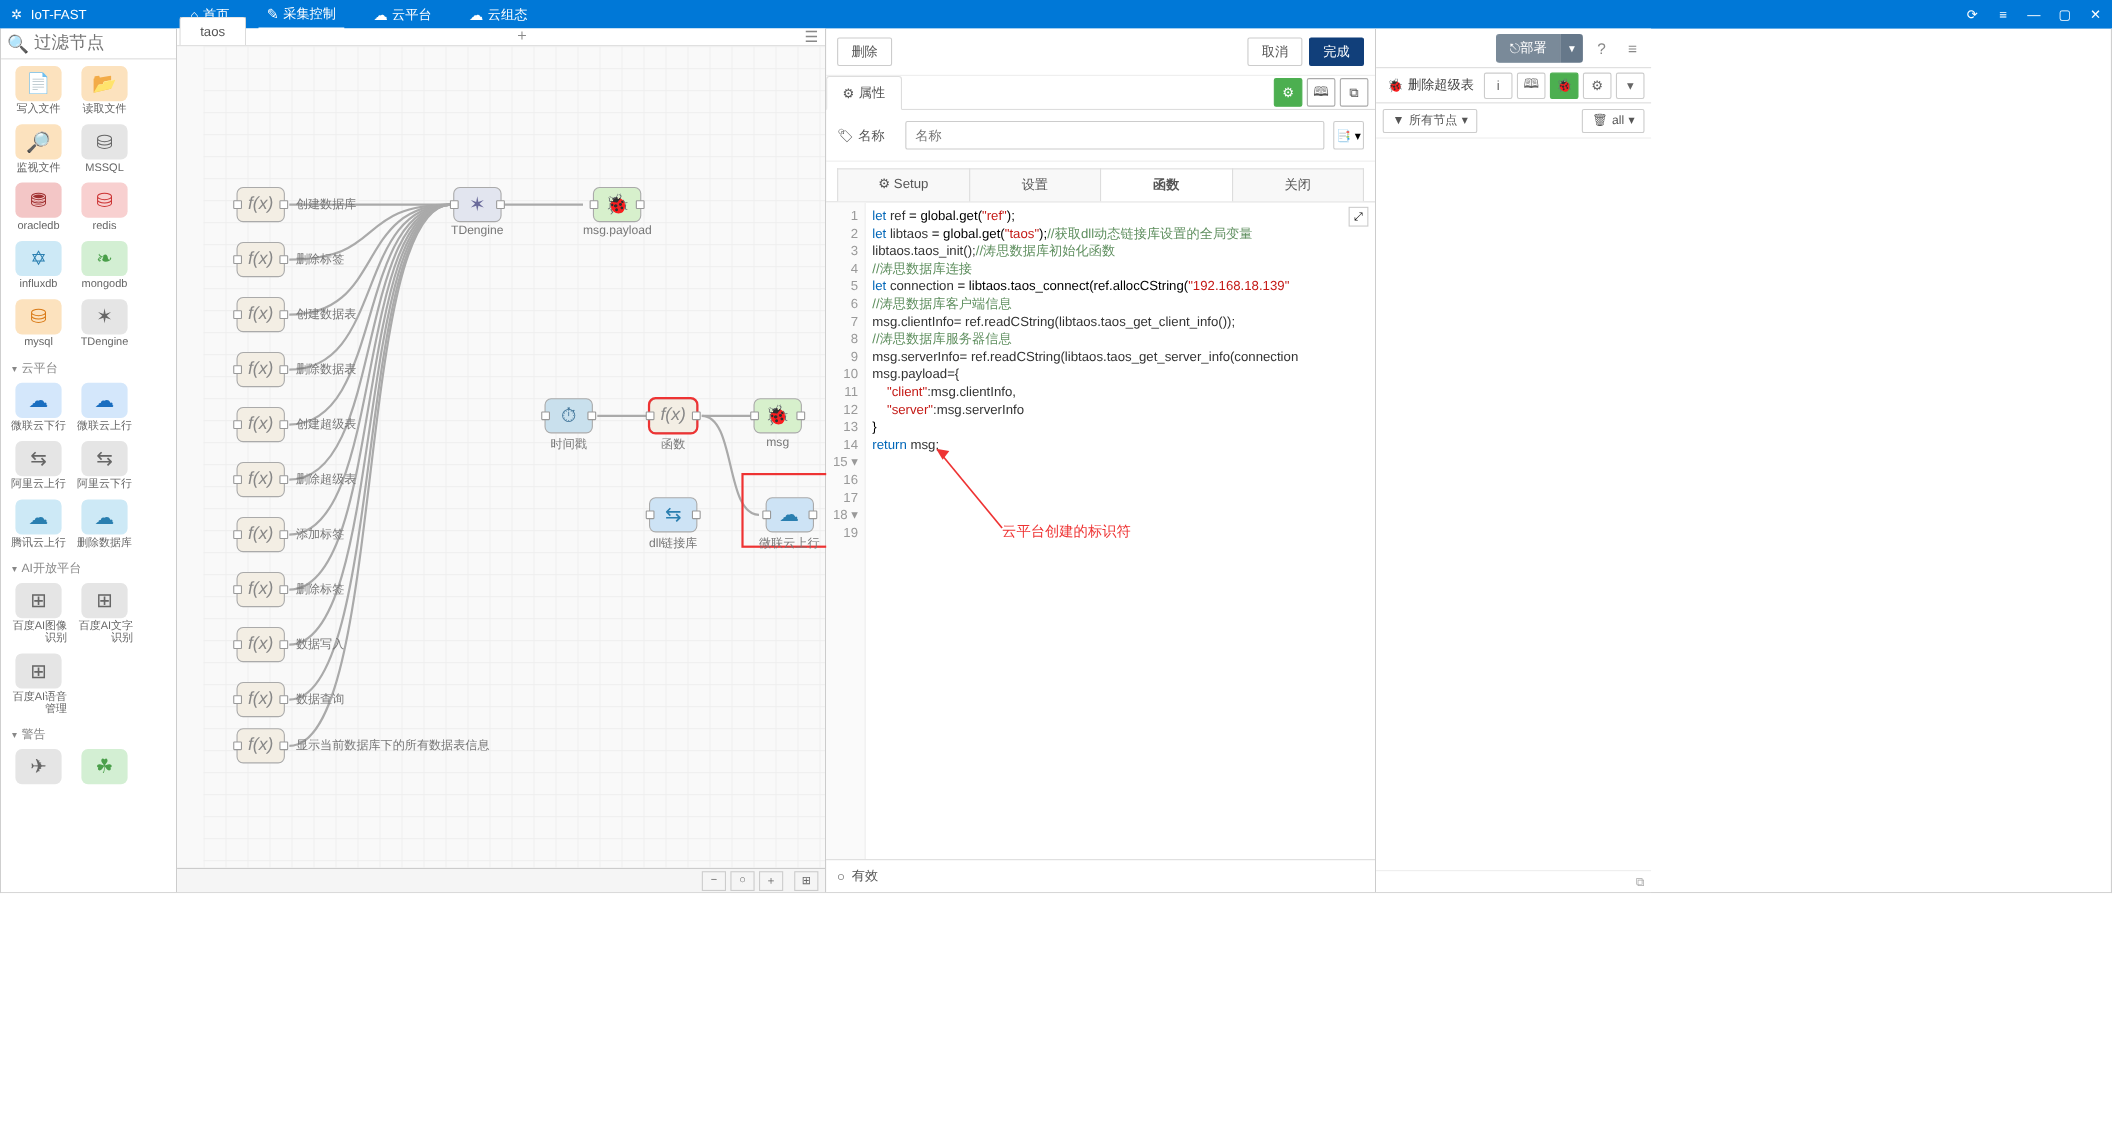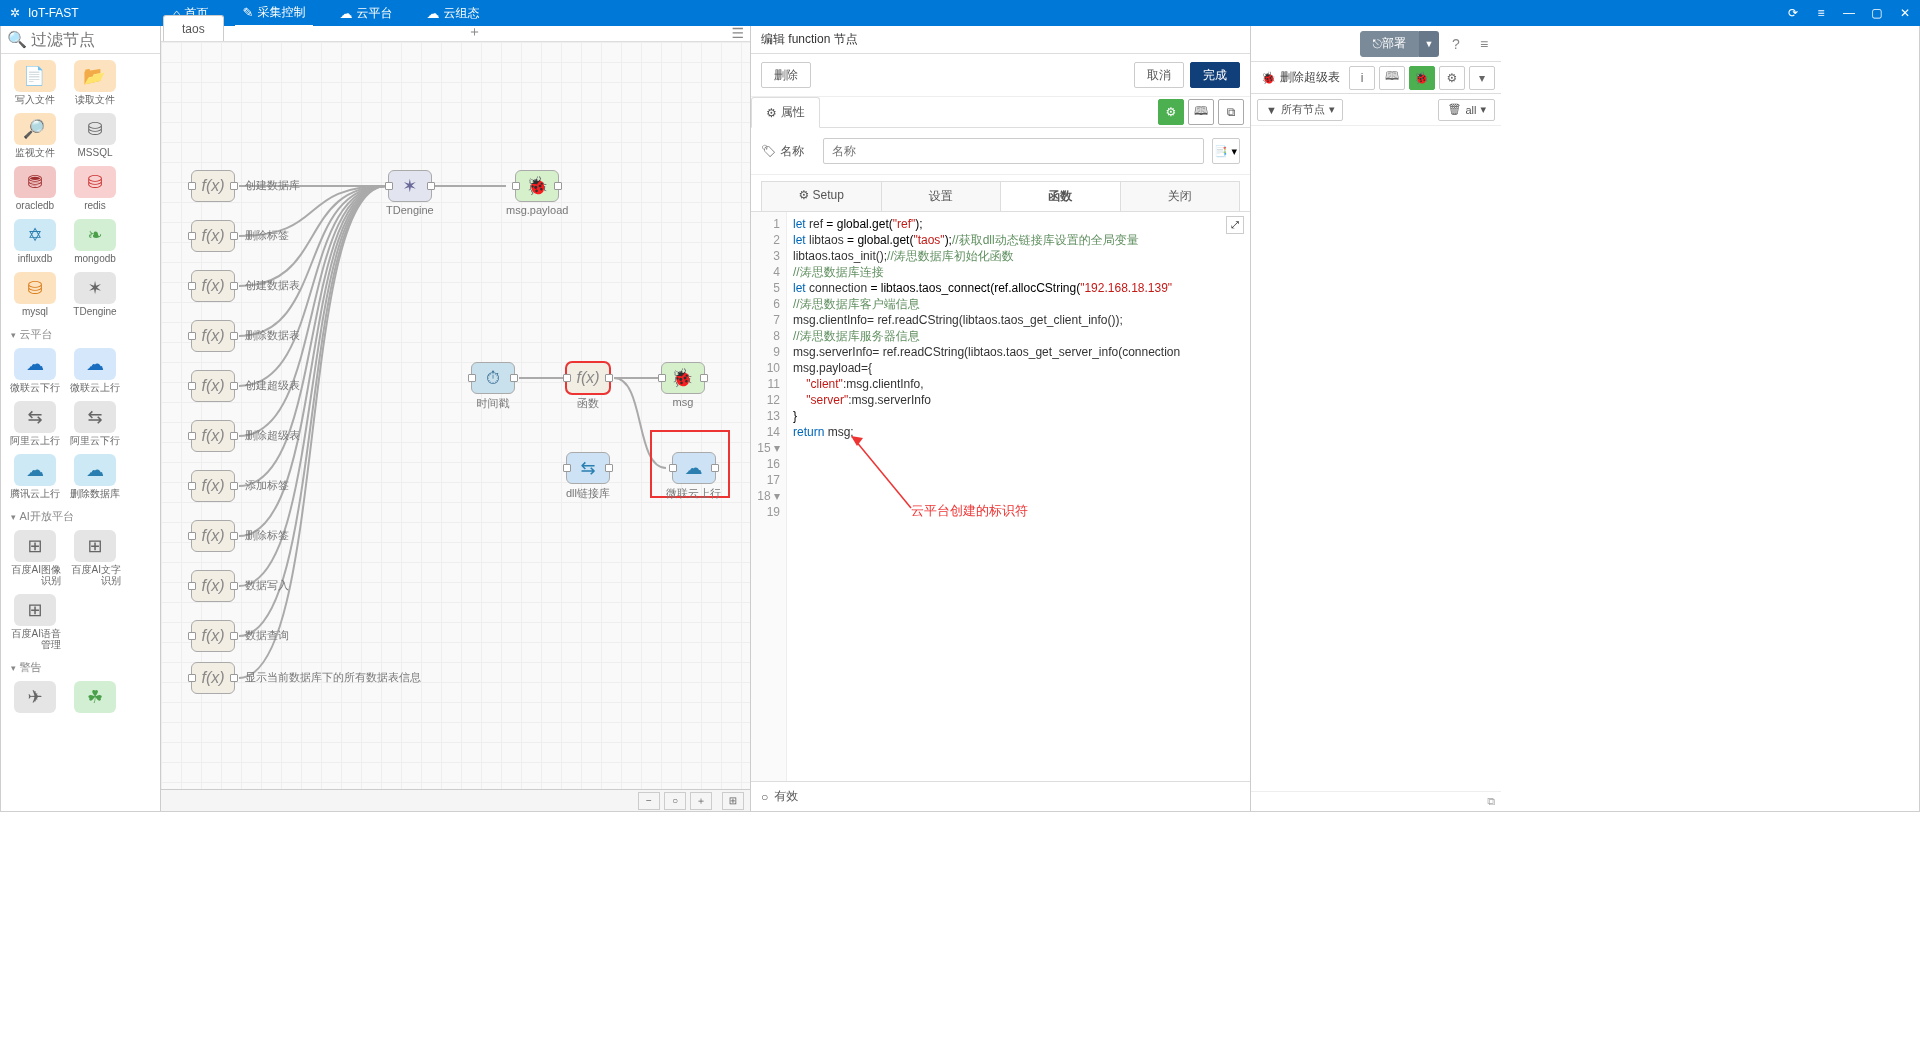--- a/index.html
+++ b/index.html
@@ -34,21 +34,21 @@
 .ic-blue { background: #d4e7fb; color: #1a6ec0; }
 .palette-lbl { font-size: 10px; color: #666; text-align: right; line-height: 1.1; }
 .palette-cat { font-size: 11px; color: #888; padding: 6px 8px 2px; display: flex; align-items: center; gap: 4px; }
 .palette-cat::before { content: "▾"; font-size: 9px; }
 
 
 .canvas-wrap { position: relative; background: #f9f9f9; border-right: 1px solid #ccc; display: flex; flex-direction: column; }
 .tabbar { height: 16px; background: #fff; border-bottom: 1px solid #ddd; display: flex; align-items: flex-end; padding-left: 2px; }
 .flowtab { height: 26px; padding: 0 18px; border: 1px solid #ccc; border-bottom: none; background: #fff; font-size: 12px; color: #555; display: flex; align-items: center; border-radius: 3px 3px 0 0; cursor: pointer; }
 .tab-add { margin-left: auto; padding: 0 10px; color: #888; cursor: pointer; font-size: 14px; }
-.canvas { flex: 1; position: relative; background-image: linear-gradient(#eee 1px, transparent 1px), linear-gradient(90deg, #eee 1px, transparent 1px); background-size: 20px 20px; }
+.canvas { flex: 1; position: relative; background-image: linear-gradient(#eee 1px, transparent 1px), linear-gradient(90deg, #eee 1px, transparent 1px); background-size: 20px 20px; margin-left: 24px; }
 .canvas svg { position: absolute; inset: 0; width: 100%; height: 100%; pointer-events: none; }
 .cnode { position: absolute; display: flex; flex-direction: column; align-items: center; gap: 2px; }
 .cnode-box { width: 44px; height: 32px; border-radius: 6px; display: flex; align-items: center; justify-content: center; border: 1px solid #aaa; font-size: 18px; position: relative; background: #f3eee4; }
 .cnode-fx .cnode-box { background: #f3eee4; color: #888; font-style: italic; font-family: serif; font-size: 16px; }
 .cnode-debug .cnode-box { background: #d7f0cc; color: #3a7a2c; }
 .cnode-inject .cnode-box { background: #c9e0ed; color: #3a6f95; }
 .cnode-link .cnode-box { background: #cde3f5; color: #2a7fb0; }
 .cnode-net .cnode-box { background: #e2e5ef; color: #6a6a9a; }
 .cnode-port { position: absolute; width: 8px; height: 8px; background: #fff; border: 1px solid #999; border-radius: 1px; }
 .cnode-port.l { left: -4px; top: 50%; transform: translateY(-50%); }
@@ -439,21 +439,20 @@
       </div>
     <div class="footerbar">
       <span class="fb">−</span>
       <span class="fb">○</span>
       <span class="fb">＋</span>
       <span class="fb" style="margin-left:6px">⊞</span>
     </div>
   </div>
 
   <div class="editpane">
-    <div class="ep-header">编辑 function 节点</div>
     <div class="ep-actions">
       <button class="btn">删除</button>
       <div style="display:flex;gap:6px">
         <button class="btn">取消</button>
         <button class="btn btn-primary">完成</button>
       </div>
     </div>
     <div class="ep-tabs1">
       <div class="ep-tab1 active">
         <span>⚙</span>

